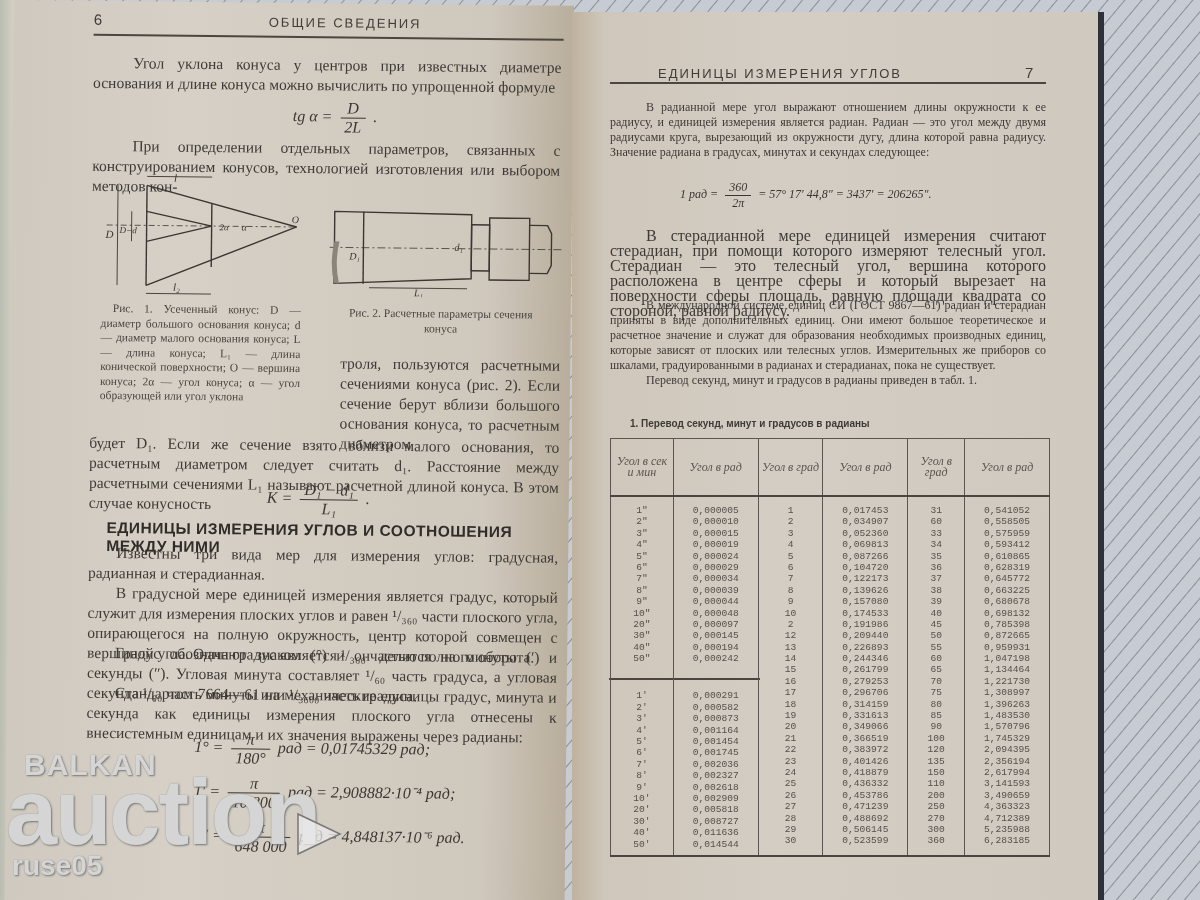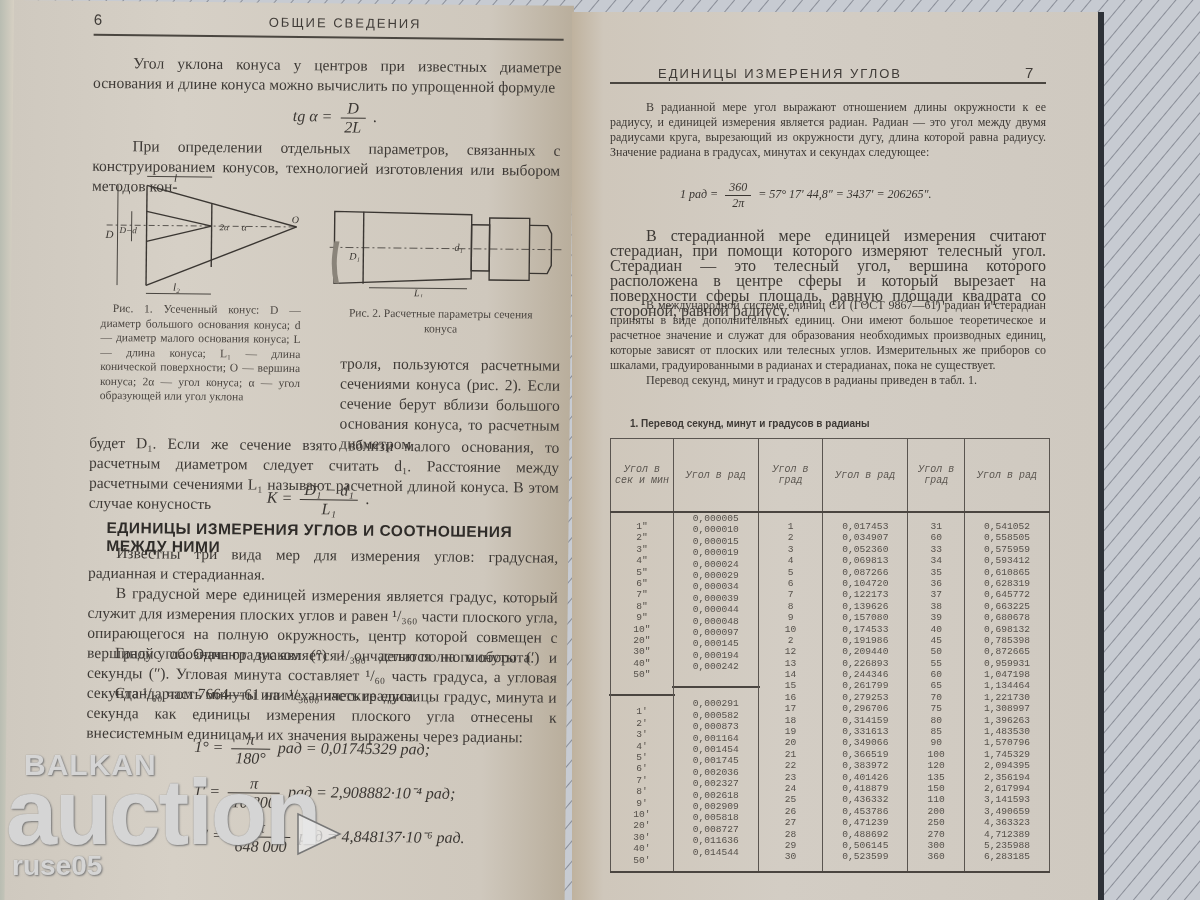--- a/index.html
+++ b/index.html
@@ -17,21 +17,21 @@
   .rule{position:absolute;height:2px;background:#4a4640;}
   .txt{position:absolute;font-size:15.5px;line-height:20px;text-align:justify;color:#3e3a36;}
   .small{font-size:11.5px;line-height:14.5px;color:#4a4540;}
   .formula{position:absolute;font-size:16px;font-style:italic;color:#3a3632;white-space:nowrap;}
   .frac{display:inline-block;vertical-align:middle;text-align:center;margin:0 4px;}
   .frac span{display:block;padding:0 4px;}
   .frac .num{border-bottom:1px solid #3a3632;}
   .section-title{position:absolute;font-family:"Liberation Sans",sans-serif;font-weight:bold;font-size:15.5px;letter-spacing:0.5px;color:#2f2c29;}
   .tbl-cap{position:absolute;font-family:"Liberation Sans",sans-serif;font-weight:bold;font-size:10px;color:#3e3a36;}
   table.conv{position:absolute;left:610px;top:438px;width:440px;border-collapse:collapse;font-size:9.6px;line-height:11.4px;color:#55504a;font-family:"Liberation Mono",monospace;}
-  table.conv th{font-family:Liberation Mono, monospace;font-style:italic;font-weight:normal;font-size:10px;line-height:11px;border:1.2px solid #5a5550;border-bottom:2px solid #4a4540;padding:16px 2px;height:40px;color:#5a554f;}
+  table.conv th{font-family:Liberation Serif, serif;font-style:italic;font-weight:normal;font-size:12px;line-height:11px;border:1.2px solid #5a5550;border-bottom:2px solid #4a4540;padding:8px 2px;height:40px;color:#5a554f;}
   table.conv td{border-left:1.2px solid #5a5550;border-right:1.2px solid #5a5550;text-align:center;vertical-align:top;padding:8px 2px;}
   table.conv tr.last td{border-bottom:2px solid #4a4540;}
   .stack div{height:11.4px;}
   .watermark{position:absolute;font-family:"Liberation Sans",sans-serif;font-weight:bold;color:rgba(235,235,235,0.78);
     text-shadow:0 0 1px #888, 1px 1px 2px #777;}
   svg{position:absolute;}
 </style>
 </head>
 <body>
 
@@ -180,21 +180,21 @@
             <div>8′</div>
             <div>9′</div>
             <div>10′</div>
             <div>20′</div>
             <div>30′</div>
             <div>40′</div>
             <div>50′</div>
           </div>
       </td>
       <td style="padding:0;">
-        <div class="stack" id="col-sm-rad" style="">
+        <div class="stack" id="col-sm-rad" style="padding-top:8px;">
             <div>0,000005</div>
             <div>0,000010</div>
             <div>0,000015</div>
             <div>0,000019</div>
             <div>0,000024</div>
             <div>0,000029</div>
             <div>0,000034</div>
             <div>0,000039</div>
             <div>0,000044</div>
             <div>0,000048</div>

